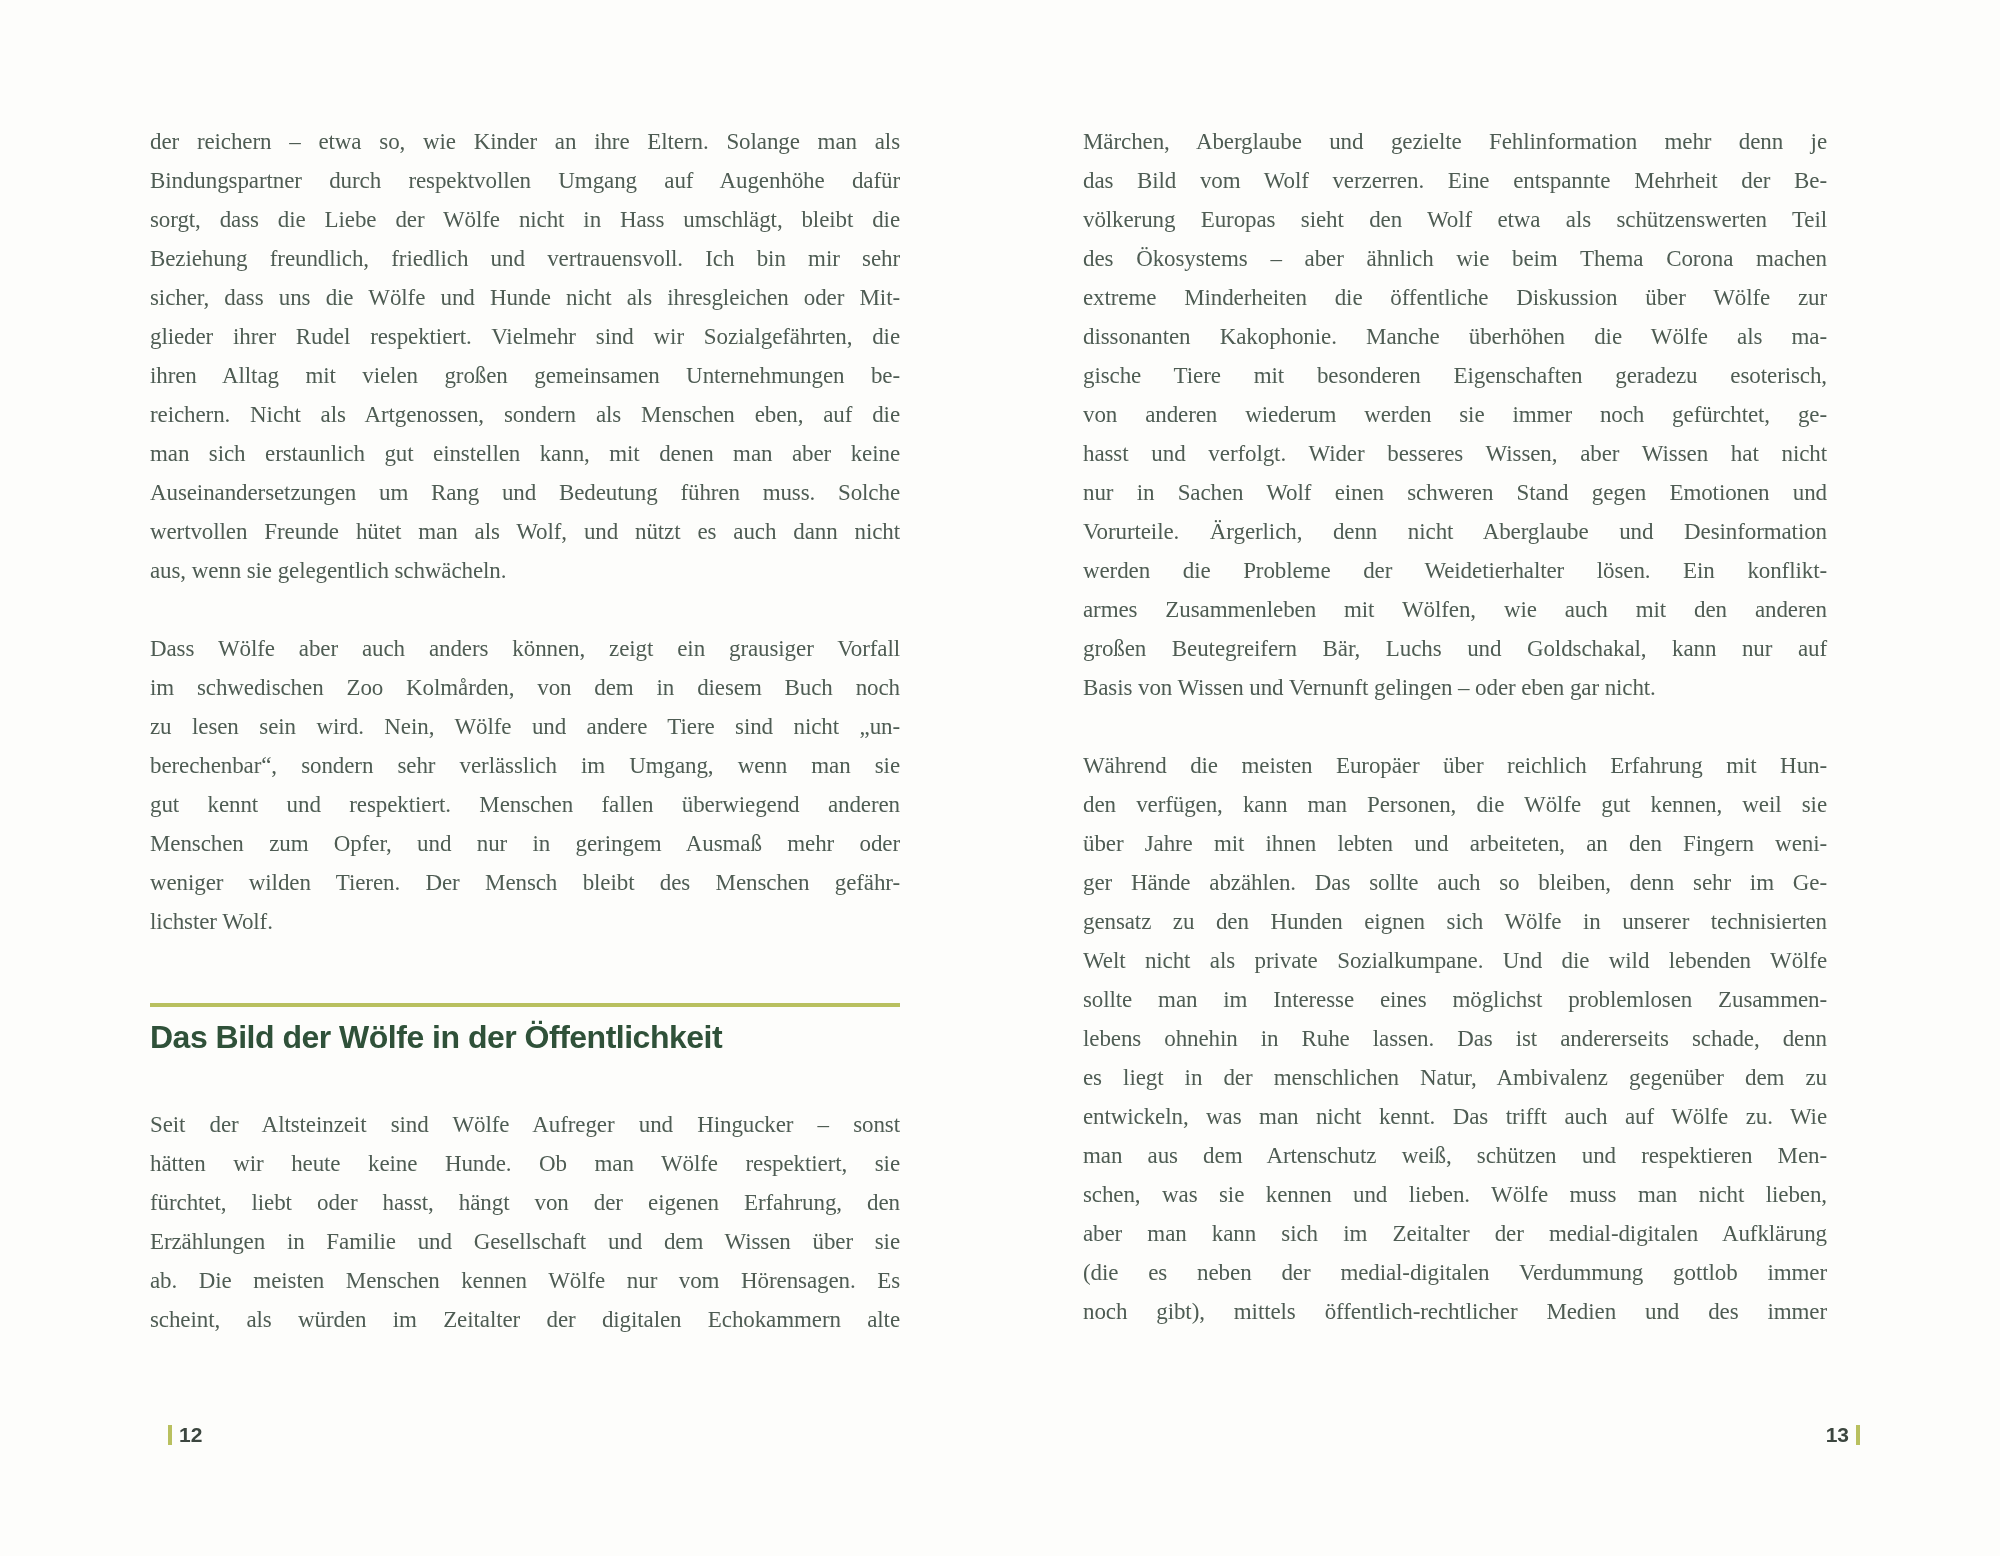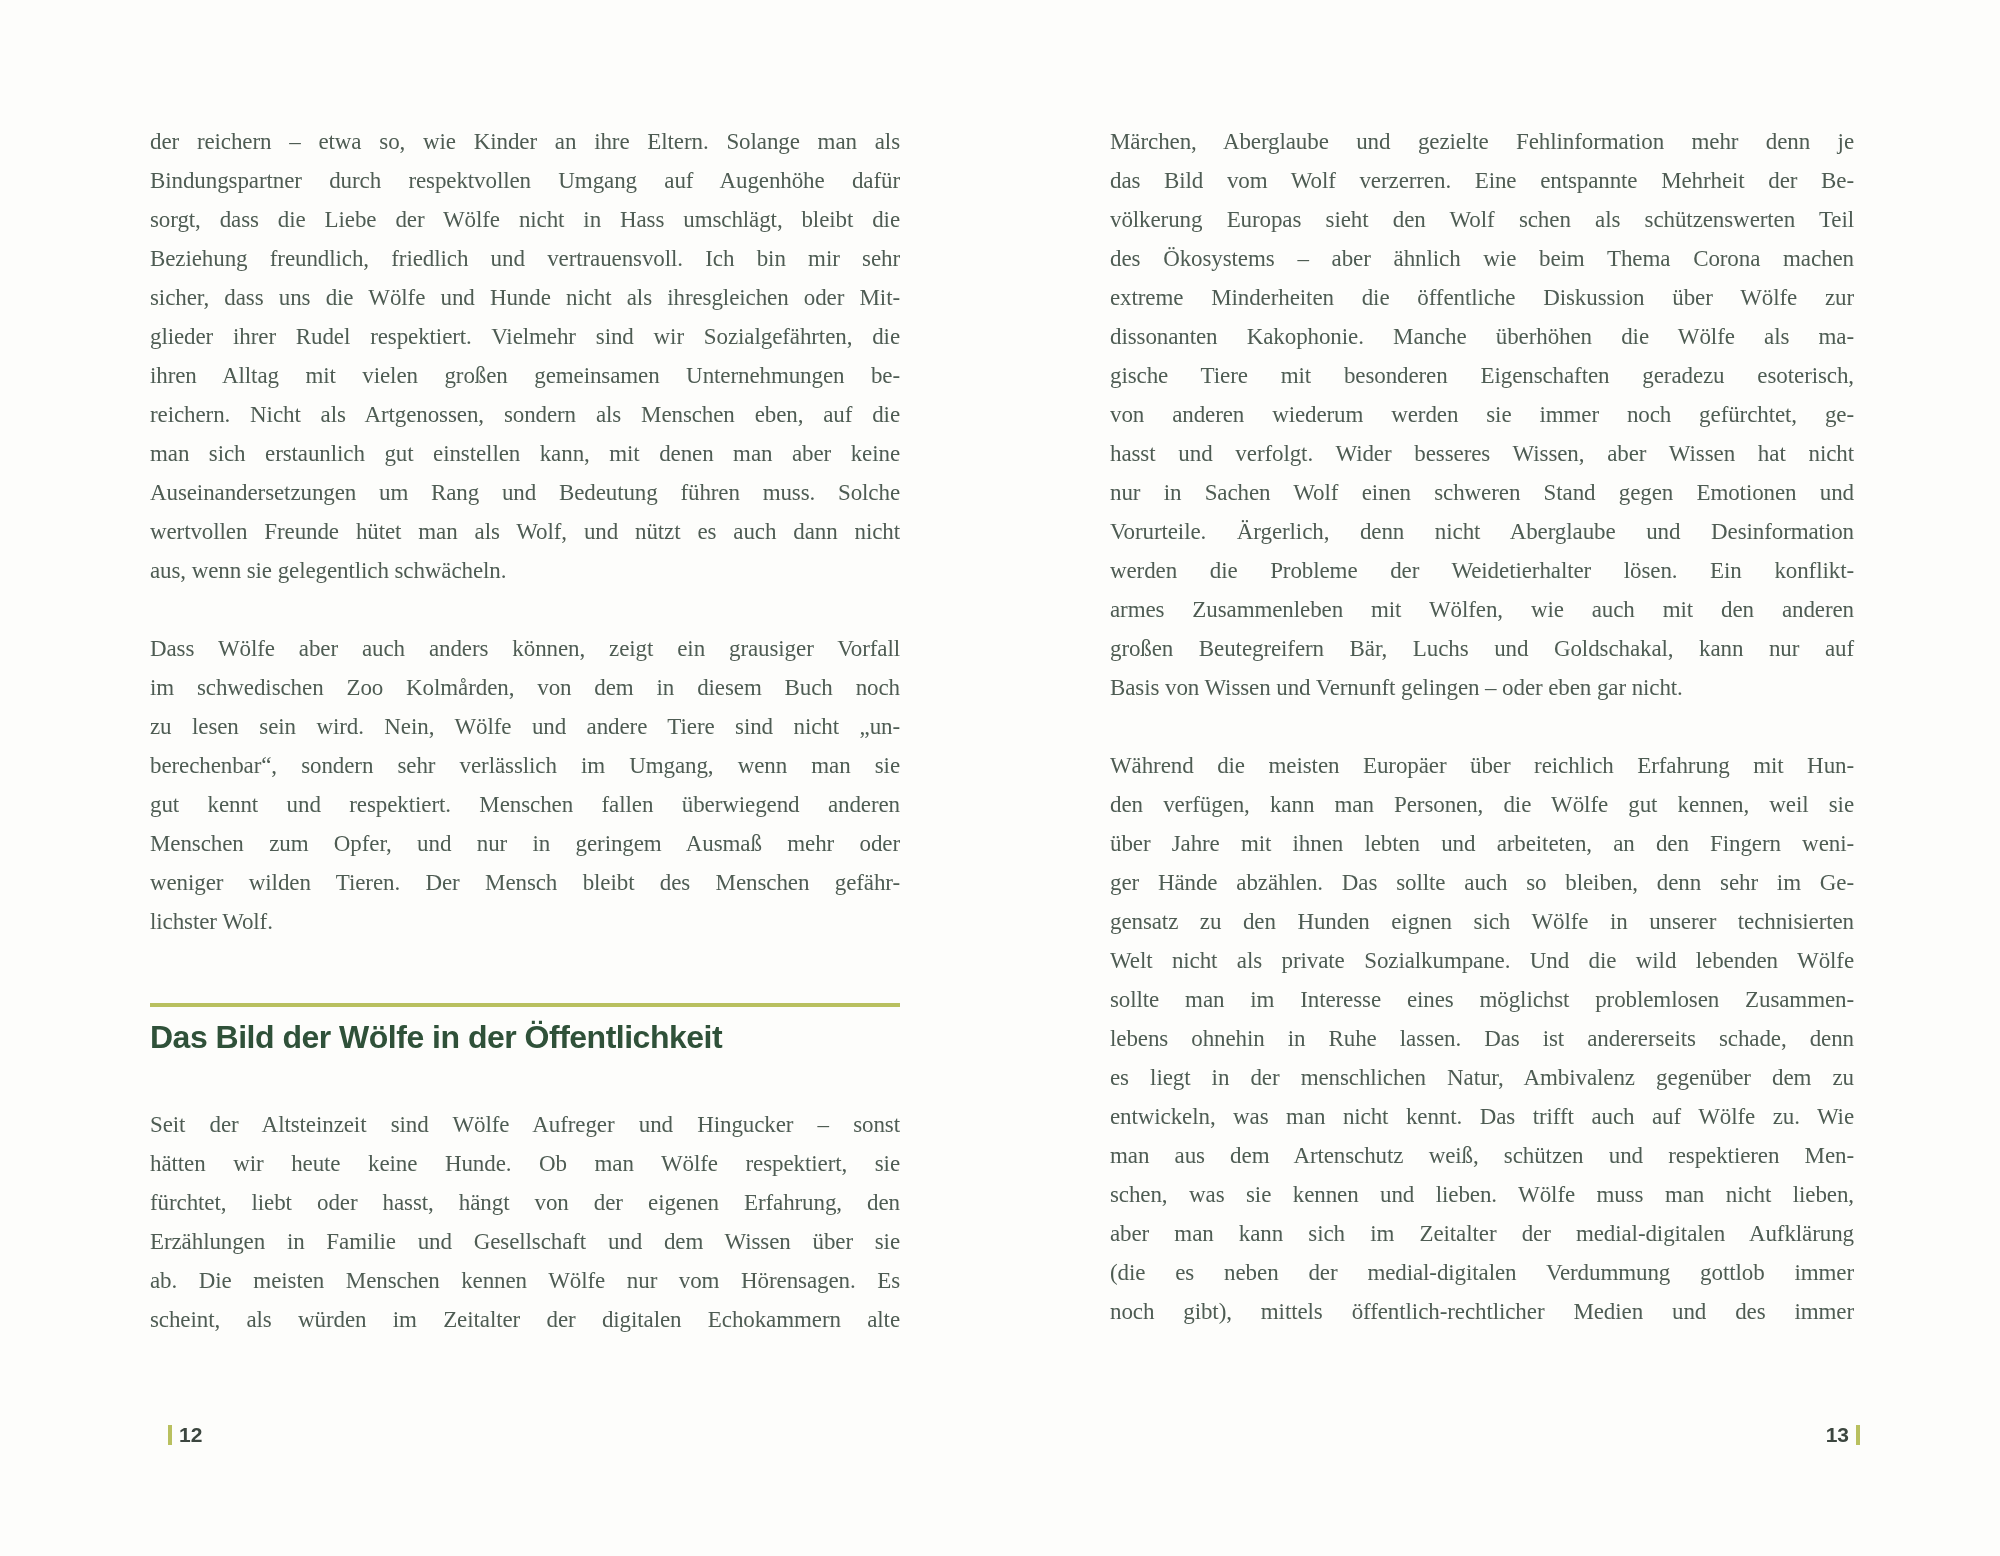--- a/index.html
+++ b/index.html
@@ -12,21 +12,21 @@
   html,body{margin:0;padding:0;}
   body{
     width:2000px;height:1556px;
     background:var(--background);
     position:relative;
     font-family:"Liberation Serif", serif;
     overflow:hidden;
   }
   .page-column{position:absolute;top:122px;}
   .page-column.left{left:150px;width:750px;}
-  .page-column.right{left:1110px;width:744px;}
+  .page-column.right{left:1083px;width:744px;}
 
   .paragraph{
     margin:0 0 39px 0;
     color:var(--body-text);
     font-size:23px;
     line-height:39px;
     letter-spacing:-0.1px;
   }
   .line{text-align:justify;text-align-last:justify;}
   .line.line-last{text-align-last:left;}
@@ -94,21 +94,21 @@
       <div class="line">Erzählungen in Familie und Gesellschaft und dem Wissen über sie</div>
       <div class="line">ab. Die meisten Menschen kennen Wölfe nur vom Hörensagen. Es</div>
       <div class="line">scheint, als würden im Zeitalter der digitalen Echokammern alte</div>
     </div>
   </section>
 
 <section class="page-column right" id="col-right">
     <div class="paragraph">
       <div class="line">Märchen, Aberglaube und gezielte Fehlinformation mehr denn je</div>
       <div class="line">das Bild vom Wolf verzerren. Eine entspannte Mehrheit der Be-</div>
-      <div class="line">völkerung Europas sieht den Wolf schen als schützenswerten Teil</div>
+      <div class="line">völkerung Europas sieht den Wolf etwa als schützenswerten Teil</div>
       <div class="line">des Ökosystems – aber ähnlich wie beim Thema Corona machen</div>
       <div class="line">extreme Minderheiten die öffentliche Diskussion über Wölfe zur</div>
       <div class="line">dissonanten Kakophonie. Manche überhöhen die Wölfe als ma-</div>
       <div class="line">gische Tiere mit besonderen Eigenschaften geradezu esoterisch,</div>
       <div class="line">von anderen wiederum werden sie immer noch gefürchtet, ge-</div>
       <div class="line">hasst und verfolgt. Wider besseres Wissen, aber Wissen hat nicht</div>
       <div class="line">nur in Sachen Wolf einen schweren Stand gegen Emotionen und</div>
       <div class="line">Vorurteile. Ärgerlich, denn nicht Aberglaube und Desinformation</div>
       <div class="line">werden die Probleme der Weidetierhalter lösen. Ein konflikt-</div>
       <div class="line">armes Zusammenleben mit Wölfen, wie auch mit den anderen</div>

